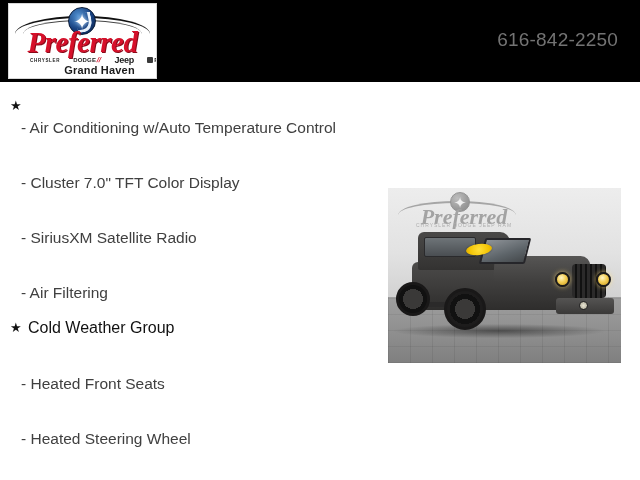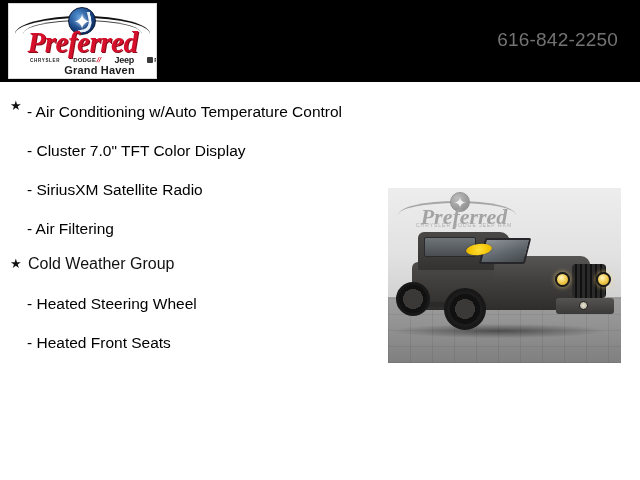--- a/index.html
+++ b/index.html
@@ -210,24 +210,24 @@
   .group-star {
     position: absolute;
     left: 10px;
     top: 0;
     font-size: 13px;
     line-height: 20px;
     color: #111111;
   }
 
   .feature-row {
-    padding-left: 27px;
-    margin-top: 20px;
+    padding-left: 21px;
+    margin-top: 36px;
     font-size: 15.5px;
-    color: #000000;
+    color: #404040;
     line-height: 19px;
     max-width: 345px;
   }
 
   
   .vehicle-photo {
     position: absolute;
     left: 388px;
     top: 106px;
     width: 233px;
@@ -422,22 +422,22 @@
     </div>
     <div class="feature-row">- Air Conditioning w/Auto Temperature Control</div>
     <div class="feature-row">- Cluster 7.0" TFT Color Display</div>
     <div class="feature-row">- SiriusXM Satellite Radio</div>
     <div class="feature-row">- Air Filtering</div>
 
     <div class="group-row">
       <span class="group-star">★</span>
       <span>Cold Weather Group</span>
     </div>
+    <div class="feature-row">- Heated Front Seats</div>
     <div class="feature-row">- Heated Steering Wheel</div>
-    <div class="feature-row">- Heated Front Seats</div>
   </div>
 
   <div class="vehicle-photo">
     <div class="studio-wall"></div>
     <div class="studio-floor"></div>
 
     <div class="jeep">
       <div class="shadow"></div>
       <div class="body"></div>
       <div class="cabin"></div>

